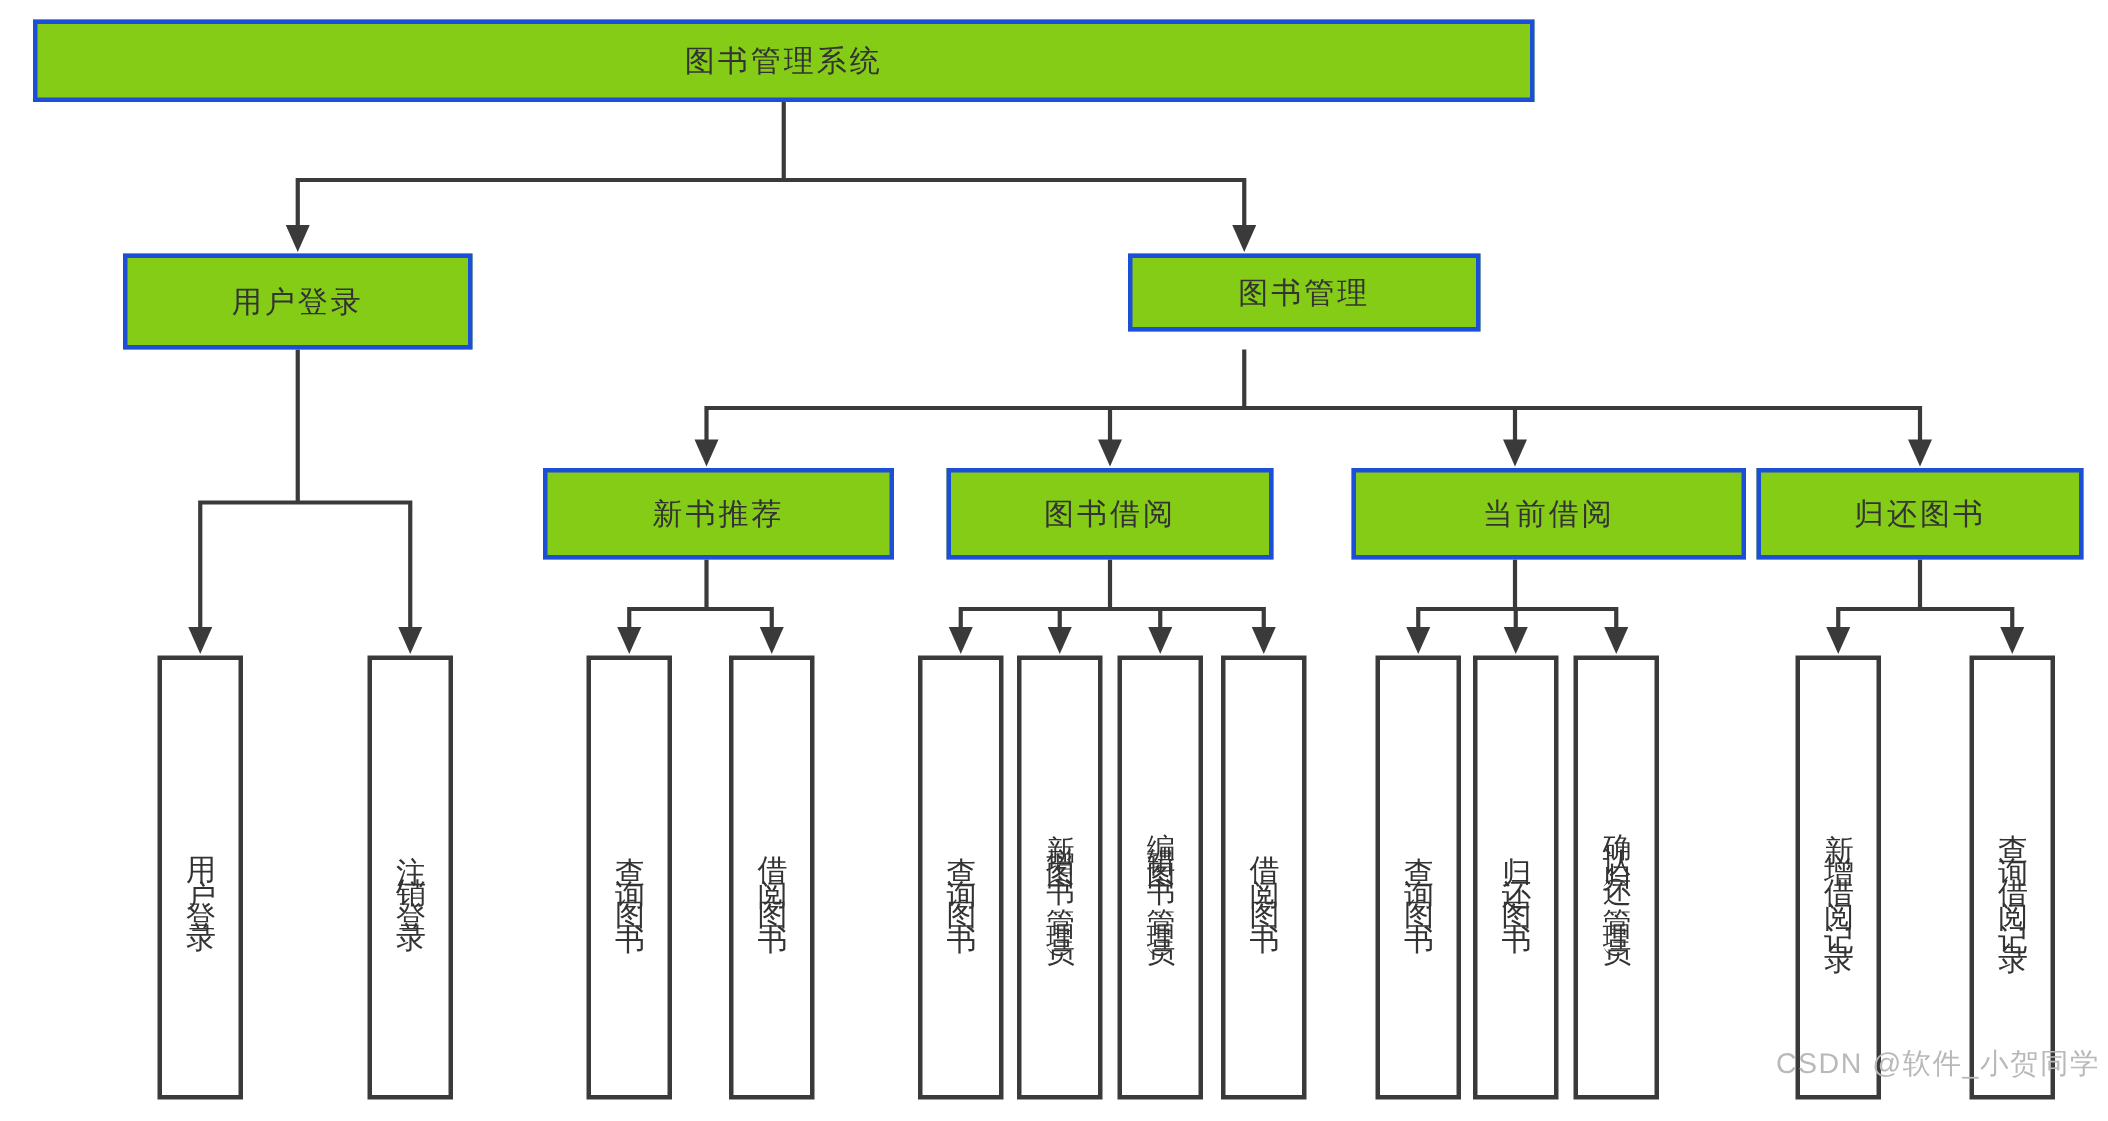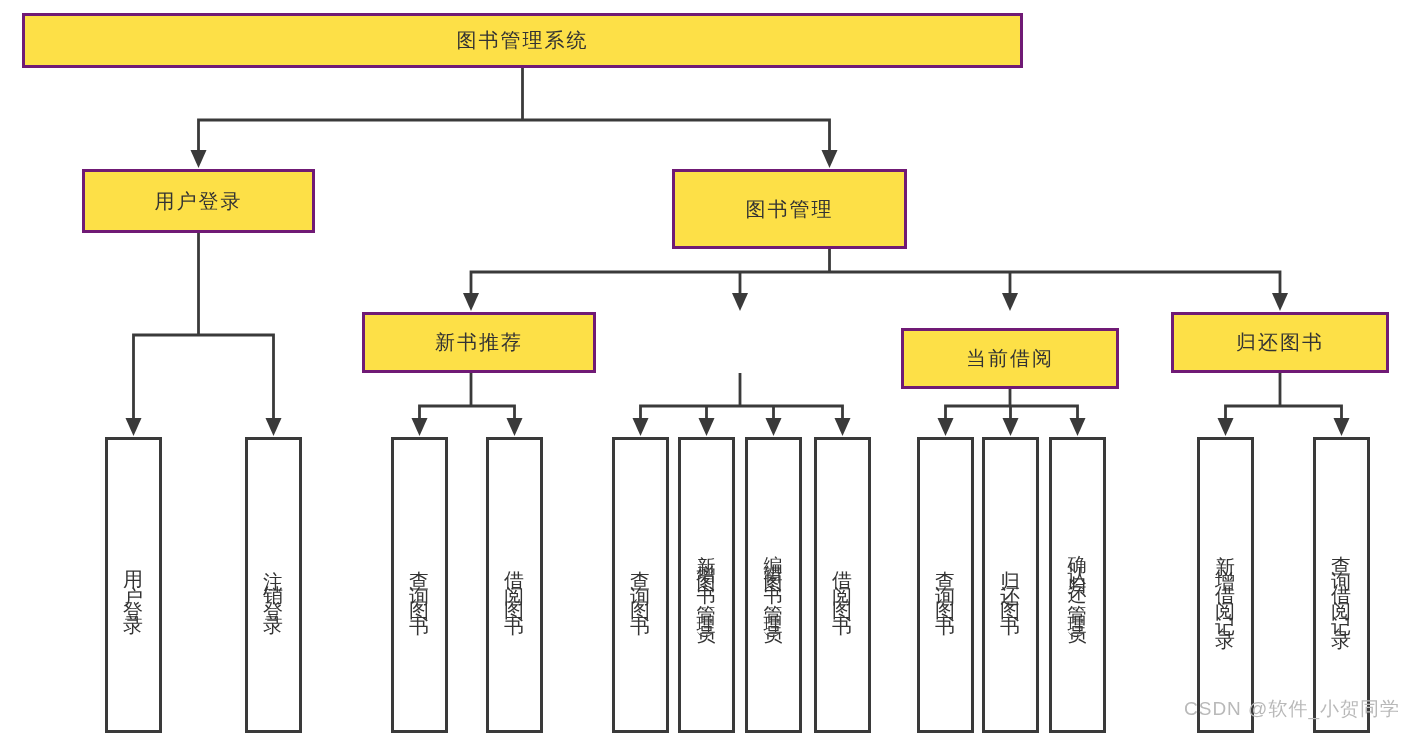--- a/index.html
+++ b/index.html
@@ -16,22 +16,22 @@
     overflow: hidden;
   }
   svg.connectors {
     position: absolute;
     left: 0; top: 0;
     width: 1405px; height: 747px;
   }
   .box {
     position: absolute;
     box-sizing: border-box;
-    border: 3px solid #701a75;
-    background: #fde047;
+    border: 3px solid #1d4ed8;
+    background: #84cc16;
     display: flex;
     align-items: center;
     justify-content: center;
   }
   .box .label {
     color: #333333;
     font-size: 20px;
     letter-spacing: 2px;
     white-space: nowrap;
   }
@@ -121,28 +121,31 @@
     </g>
   </svg>
 
   <div class="box" style="left:22px; top:13px; width:1001px; height:55px;">
     <span class="label">图书管理系统</span>
   </div>
 
   <div class="box" style="left:82px; top:169px; width:233px; height:64px;">
     <span class="label">用户登录</span>
   </div>
-  <div class="box" style="left:672px; top:169px; width:235px; height:80px;">
+  <div class="box" style="left:752px; top:169px; width:235px; height:52px;">
     <span class="label">图书管理</span>
   </div>
 
   <div class="box" style="left:362px; top:312px; width:234px; height:61px;">
     <span class="label">新书推荐</span>
   </div>
-  <div class="box" style="left:901px; top:328px; width:218px; height:61px;">
+  <div class="box" style="left:631px; top:312px; width:218px; height:61px;">
+    <span class="label">图书借阅</span>
+  </div>
+  <div class="box" style="left:901px; top:312px; width:263px; height:61px;">
     <span class="label">当前借阅</span>
   </div>
   <div class="box" style="left:1171px; top:312px; width:218px; height:61px;">
     <span class="label">归还图书</span>
   </div>
 
   <div class="leaf" style="left:105px;">
     <span class="vlabel">用户登录</span>
   </div>
   <div class="leaf" style="left:245px;">

